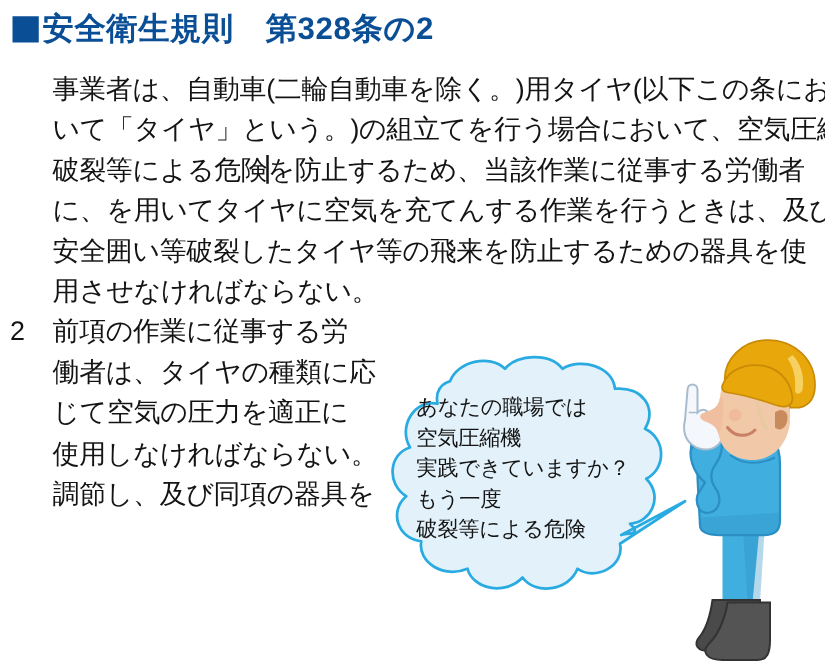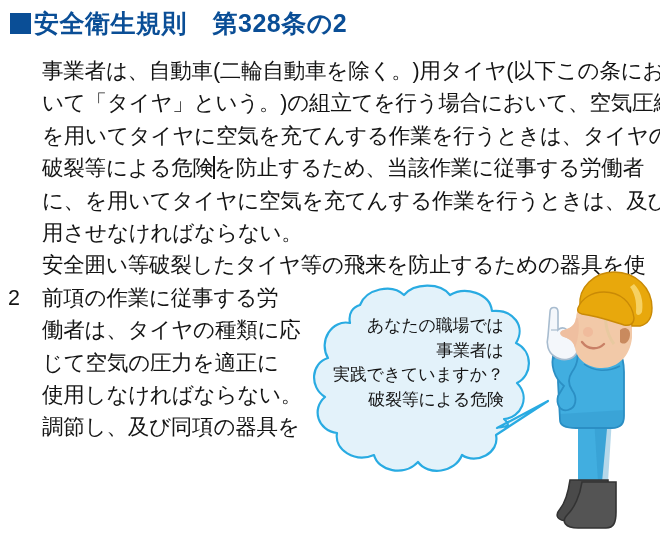--- a/index.html
+++ b/index.html
@@ -77,21 +77,20 @@
     margin: 0 -1px;
   }
 
   
   #speech-bubble {
     position: absolute;
     left: 300px;
     top: 283px;
     width: 260px;
     height: 200px;
-    text-align: right;
   }
   #speech-bubble svg {
     position: absolute;
     left: 0;
     top: 0;
     width: 260px;
     height: 200px;
     overflow: visible;
   }
   #bubble-text {
@@ -129,33 +128,30 @@
 
 <div id="body-text">
 
   <div class="body-line">
     <span>事業者は、自動車(二輪自動車を除く。)用タイヤ(以下この条にお</span>
   </div>
   <div class="body-line">
     <span>いて「タイヤ」という。)の組立てを行う場合において、空気圧縮機</span>
   </div>
   <div class="body-line">
-    <span>を用いてタイヤに空気を充てんする作業を行うときは、タイヤの</span>
-  </div>
-  <div class="body-line">
     <span>破裂等による危険</span><span class="caret"></span><span>を防止するため、当該作業に従事する労働者</span>
   </div>
   <div class="body-line">
     <span>に、を用いてタイヤに空気を充てんする作業を行うときは、及び</span>
   </div>
   <div class="body-line">
+    <span>安全囲い等破裂したタイヤ等の飛来を防止するための器具を使</span>
+  </div>
+  <div class="body-line">
     <span>用させなければならない。</span>
-  </div>
-  <div class="body-line">
-    <span>安全囲い等破裂したタイヤ等の飛来を防止するための器具を使</span>
   </div>
 
   <div class="body-line p2">
     <span class="marker">2</span>
     <span>前項の作業に従事する労</span>
   </div>
   <div class="body-line p2">
     <span>働者は、タイヤの種類に応</span>
   </div>
   <div class="body-line p2">
@@ -186,22 +182,23 @@
              C 155 190, 128 193, 118 179
              C 104 194, 78 188, 74 172
              C 55 180, 34 167, 37 150
              C 18 148, 11 126, 25 114
              C 9 104, 11 80, 28 75
              C 18 58, 32 36, 50 40
              C 48 30, 53 24, 60 22 Z" fill="#E3F2FA" stroke="#29ABE2" stroke-width="2.2" stroke-linejoin="round"></path>
   </svg>
   <div id="bubble-text">
     <div>あなたの職場では</div>
-    <div>事業者は</div>
+    <div>空気圧縮機</div>
     <div>実践できていますか？</div>
+    <div>もう一度</div>
     <div>破裂等による危険</div>
   </div>
 </div>
 
 <div id="worker">
   <svg viewBox="0 0 140 268" xmlns="http://www.w3.org/2000/svg">
 
     <path d="M 58 150 L 58 214 L 82 214 L 88 150 Z" fill="#41AEE0"></path>
     <path d="M 74 150 L 78 214 L 88 214 L 92 150 Z" fill="#2B8FC4" opacity="0.35"></path>
 

